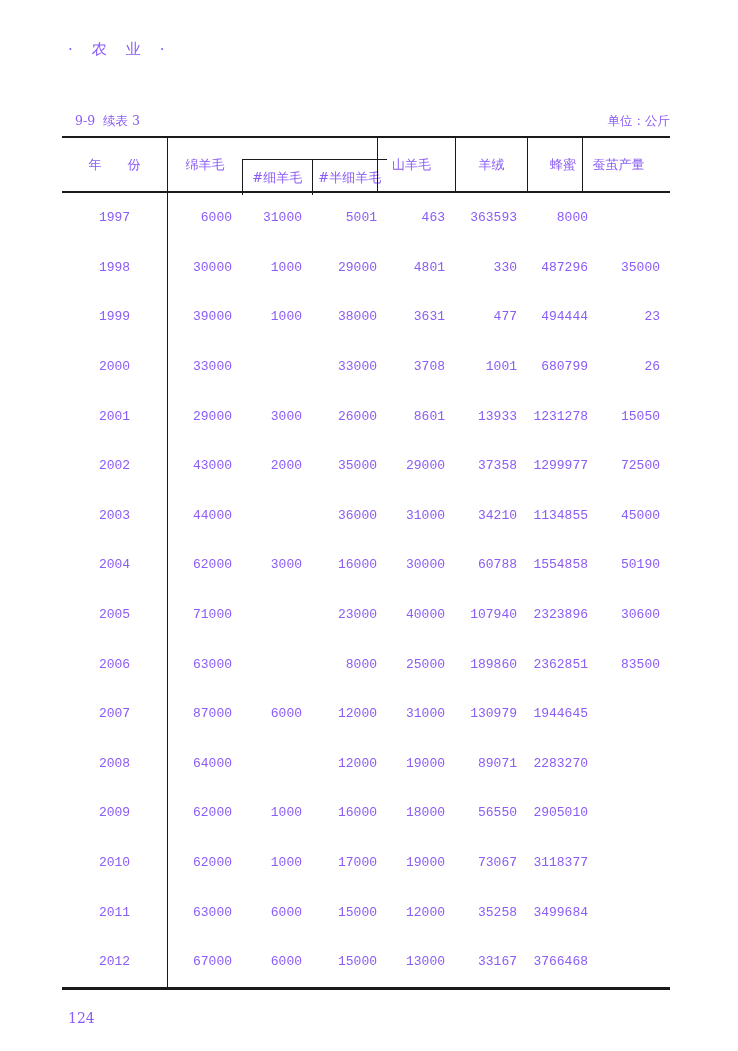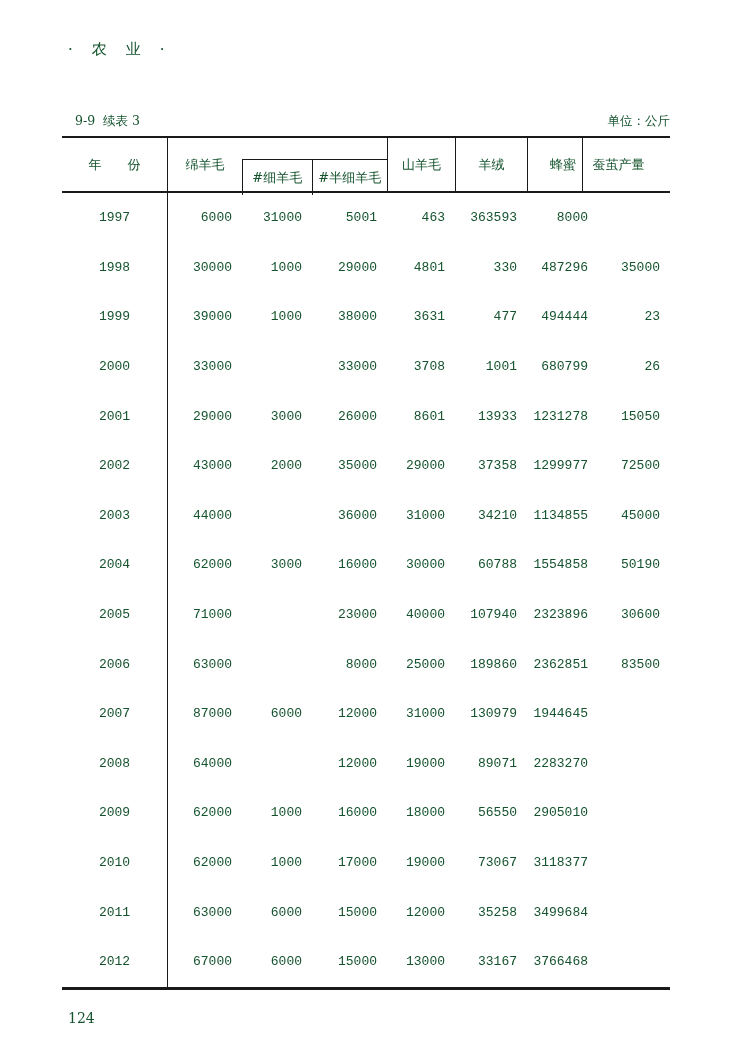--- a/index.html
+++ b/index.html
@@ -2,21 +2,21 @@
 <html><head>
 <meta charset="utf-8">
 <style>
   * { box-sizing: border-box; margin: 0; padding: 0; }
   html,body { background:#e8e8e8; }
   .page {
     position: relative;
     width: 738px; height: 1051px;
     margin: 0 auto;
     background: #ffffff;
-    color: #14532d;
+    color: #8b5cf6;
     font-family: "DejaVu Serif", "Liberation Serif", serif;
     overflow: hidden;
   }
   .section-header {
     position: absolute; left: 68px; top: 40px;
     font-size: 15px; white-space: pre;
     letter-spacing: 2px;
   }
   .caption-row {
     position: absolute; left: 62px; top: 113px; width: 608px;
@@ -35,21 +35,21 @@
     border-bottom: 2px solid #1a1a1a;
     font-size: 13px;
   }
   .hcell {
     position: absolute; top: 0; height: 100%;
     display: flex; align-items: center; justify-content: center;
     white-space: pre;
   }
   .hc-year   { left: 0;     width: 106px; border-right: 1.5px solid #1a1a1a; }
   .hc-sheep  { left: 106px; width: 74px; }
-  .hc-goat   { left: 325px; width: 68px; border-left: 1.5px solid #1a1a1a; }
+  .hc-goat   { left: 315px; width: 68px; border-left: 1.5px solid #1a1a1a; }
   .hc-cash   { left: 393px; width: 72px; border-left: 1.5px solid #1a1a1a; }
   .hc-honey  { left: 465px; width: 71px; border-left: 1.5px solid #1a1a1a; }
   .hc-cocoon { left: 520px; width: 72px; border-left: 1.5px solid #1a1a1a; }
   .subbox {
     position: absolute; left: 180px; top: 21px; width: 145px; height: 36px;
     display: flex;
     border-top: 1.5px solid #1a1a1a;
     border-left: 1.5px solid #1a1a1a;
   }
   .subcell {

